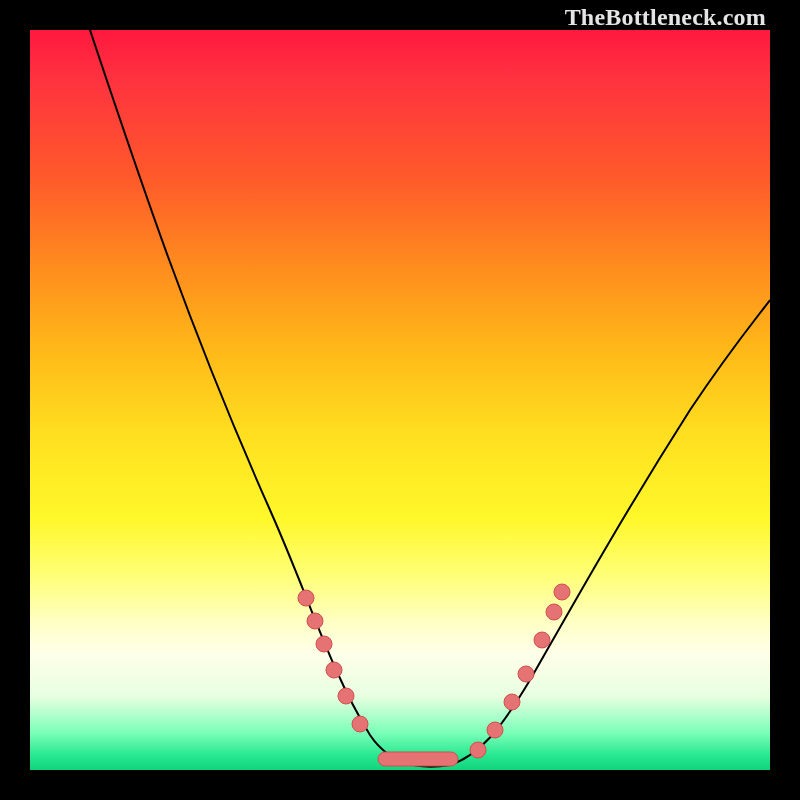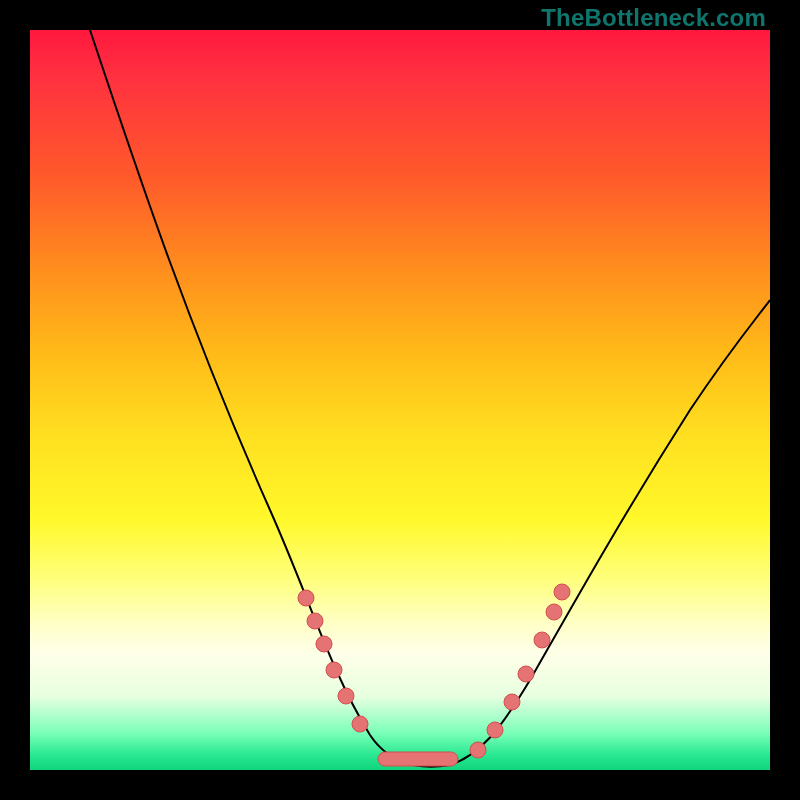--- a/index.html
+++ b/index.html
@@ -29,24 +29,24 @@
       #ffffe8 84%,
       #e8ffe0 90%,
       #7affb8 95%,
       #28e890 98%,
       #10d47c 100%);
   }
   .watermark {
     position: absolute;
     top: 4px;
     right: 34px;
-    font-family: Liberation Sans, sans-serif;
+    font-family: Liberation Serif, serif;
     font-size: 24px;
     font-weight: 600;
-    color: #0f766e;
+    color: #e5e5e5;
     letter-spacing: 0.2px;
   }
   svg.curve {
     position: absolute;
     left: 0; top: 0;
     width: 740px; height: 740px;
   }
   .curve path {
     fill: none;
     stroke: #000;

